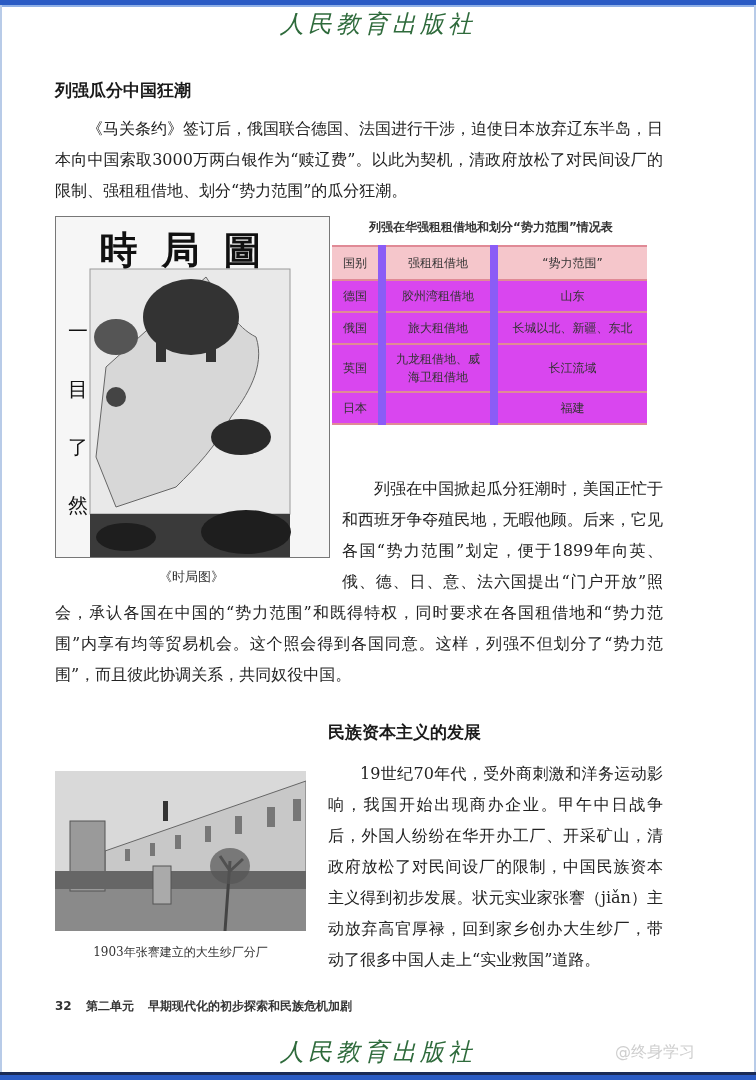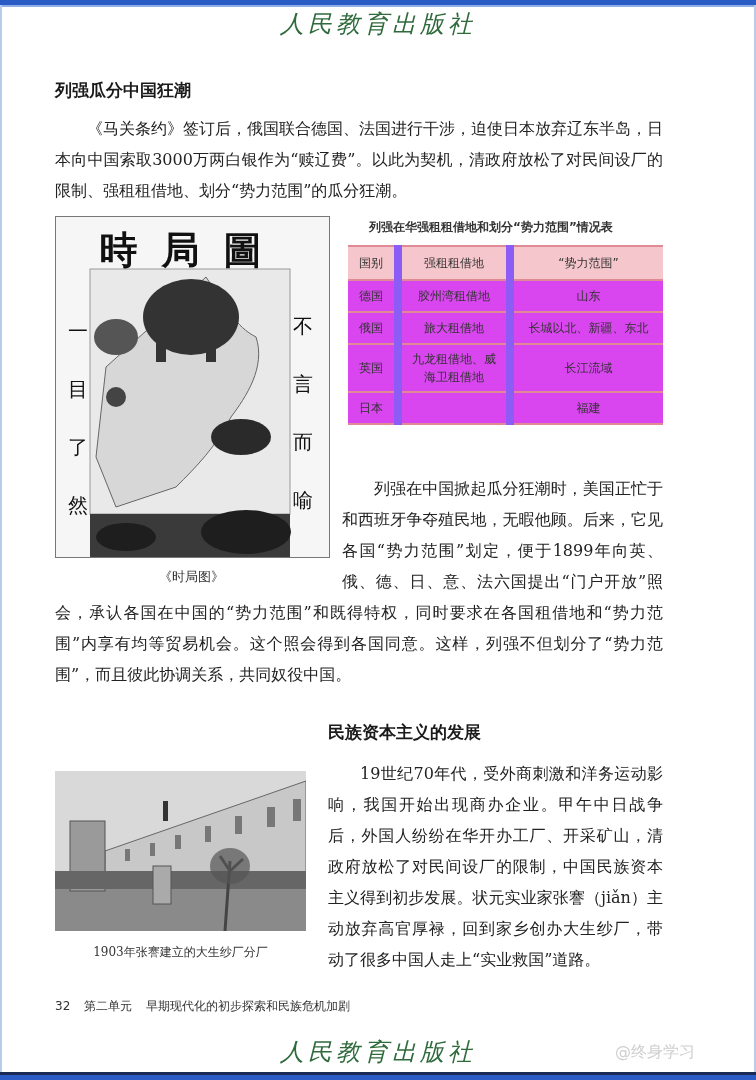--- a/index.html
+++ b/index.html
@@ -18,21 +18,21 @@
   .h1 { position:absolute; font-family:"DejaVu Sans", sans-serif; font-weight:bold; font-size:17px; color:#1a1a1a; }
   .para { position:absolute; font-size:16px; line-height:31px; color:#222; text-align:justify; }
   .fig { position:absolute; border:1px solid #777; background:#f4f4f4; overflow:hidden; }
   .caption { position:absolute; font-size:13px; color:#333; text-align:center; }
   table.t { position:absolute; border-collapse:collapse; font-family:"DejaVu Sans", sans-serif; font-size:12px; color:#333; }
   table.t td, table.t th { border-top:2px solid #e08a96; border-bottom:2px solid #e08a96; text-align:center; padding:0; }
   table.t td + td, table.t th + th { border-left:8px solid #8b5cf6; }
   table.t th { background:#f5c6cb; font-weight:normal; height:32px; }
   table.t td { background:#d946ef; height:30px; }
   .t-title { position:absolute; font-family:"DejaVu Sans", sans-serif; font-size:12px; font-weight:bold; color:#333; }
-  .footer { position:absolute; left:55px; top:998px; font-family:"DejaVu Sans", sans-serif; font-size:12px; color:#333; }
+  .footer { position:absolute; left:55px; top:998px; font-family:"DejaVu Sans", sans-serif; font-size:12px; color:#333;font-weight:bold; }
   .footer span { margin-right:10px; }
   .watermark { position:absolute; left:615px; top:1042px; font-family:"DejaVu Sans", sans-serif; font-size:16px; color:#cfcfcf; }
 </style>
 </head>
 <body>
 
 <div class="frame-top"></div>
 <div class="frame-top2"></div>
 <div class="frame-left"></div>
 <div class="frame-right"></div>
@@ -55,26 +55,25 @@
       <rect x="150" y="120" width="10" height="25" fill="#333"></rect>
     <ellipse cx="60" cy="120" rx="22" ry="18" fill="#555"></ellipse>
     <ellipse cx="185" cy="220" rx="30" ry="18" fill="#2a2a2a"></ellipse>
     <circle cx="60" cy="180" r="10" fill="#444"></circle>
     <rect x="34" y="297" width="200" height="43" fill="#3a3a3a"></rect>
     <ellipse cx="70" cy="320" rx="30" ry="14" fill="#1e1e1e"></ellipse>
     <ellipse cx="190" cy="315" rx="45" ry="22" fill="#1e1e1e"></ellipse>
   </svg>
   <div style="position:absolute; left:0; top:8px; width:273px; text-align:center; font-family:'DejaVu Serif',serif; font-weight:bold; font-size:38px; letter-spacing:24px; color:#111;">時局圖</div>
   <div style="position:absolute; left:12px; top:85px; width:20px; font-family:'DejaVu Serif',serif; font-size:20px; line-height:58px; color:#111; word-break:break-all;">一目了然</div>
-  <div style="position:absolute; left:237px; top:80px; width:20px; font-family:'DejaVu Serif',serif; font-size:20px; line-height:58px; color:#111; word-break:break-all;">不言而喻</div>
 </div>
 <div class="caption" style="left:55px; top:568px; width:273px;">《时局图》</div>
 
 <div class="t-title" style="left:369px; top:219px;">列强在华强租租借地和划分“势力范围”情况表</div>
-<table class="t" style="left:348px; top:245px; width:315px;padding-left:37px;">
+<table class="t" style="left:332px; top:245px; width:315px;padding-left:37px;">
   <tbody>
       <tr>
     <th style="width:46px;">国别</th>
     <th style="width:104px;">强租租借地</th>
     <th>“势力范围”</th>
   </tr>
   <tr>
     <td>德国</td>
     <td>胶州湾租借地</td>
     <td>山东</td>

